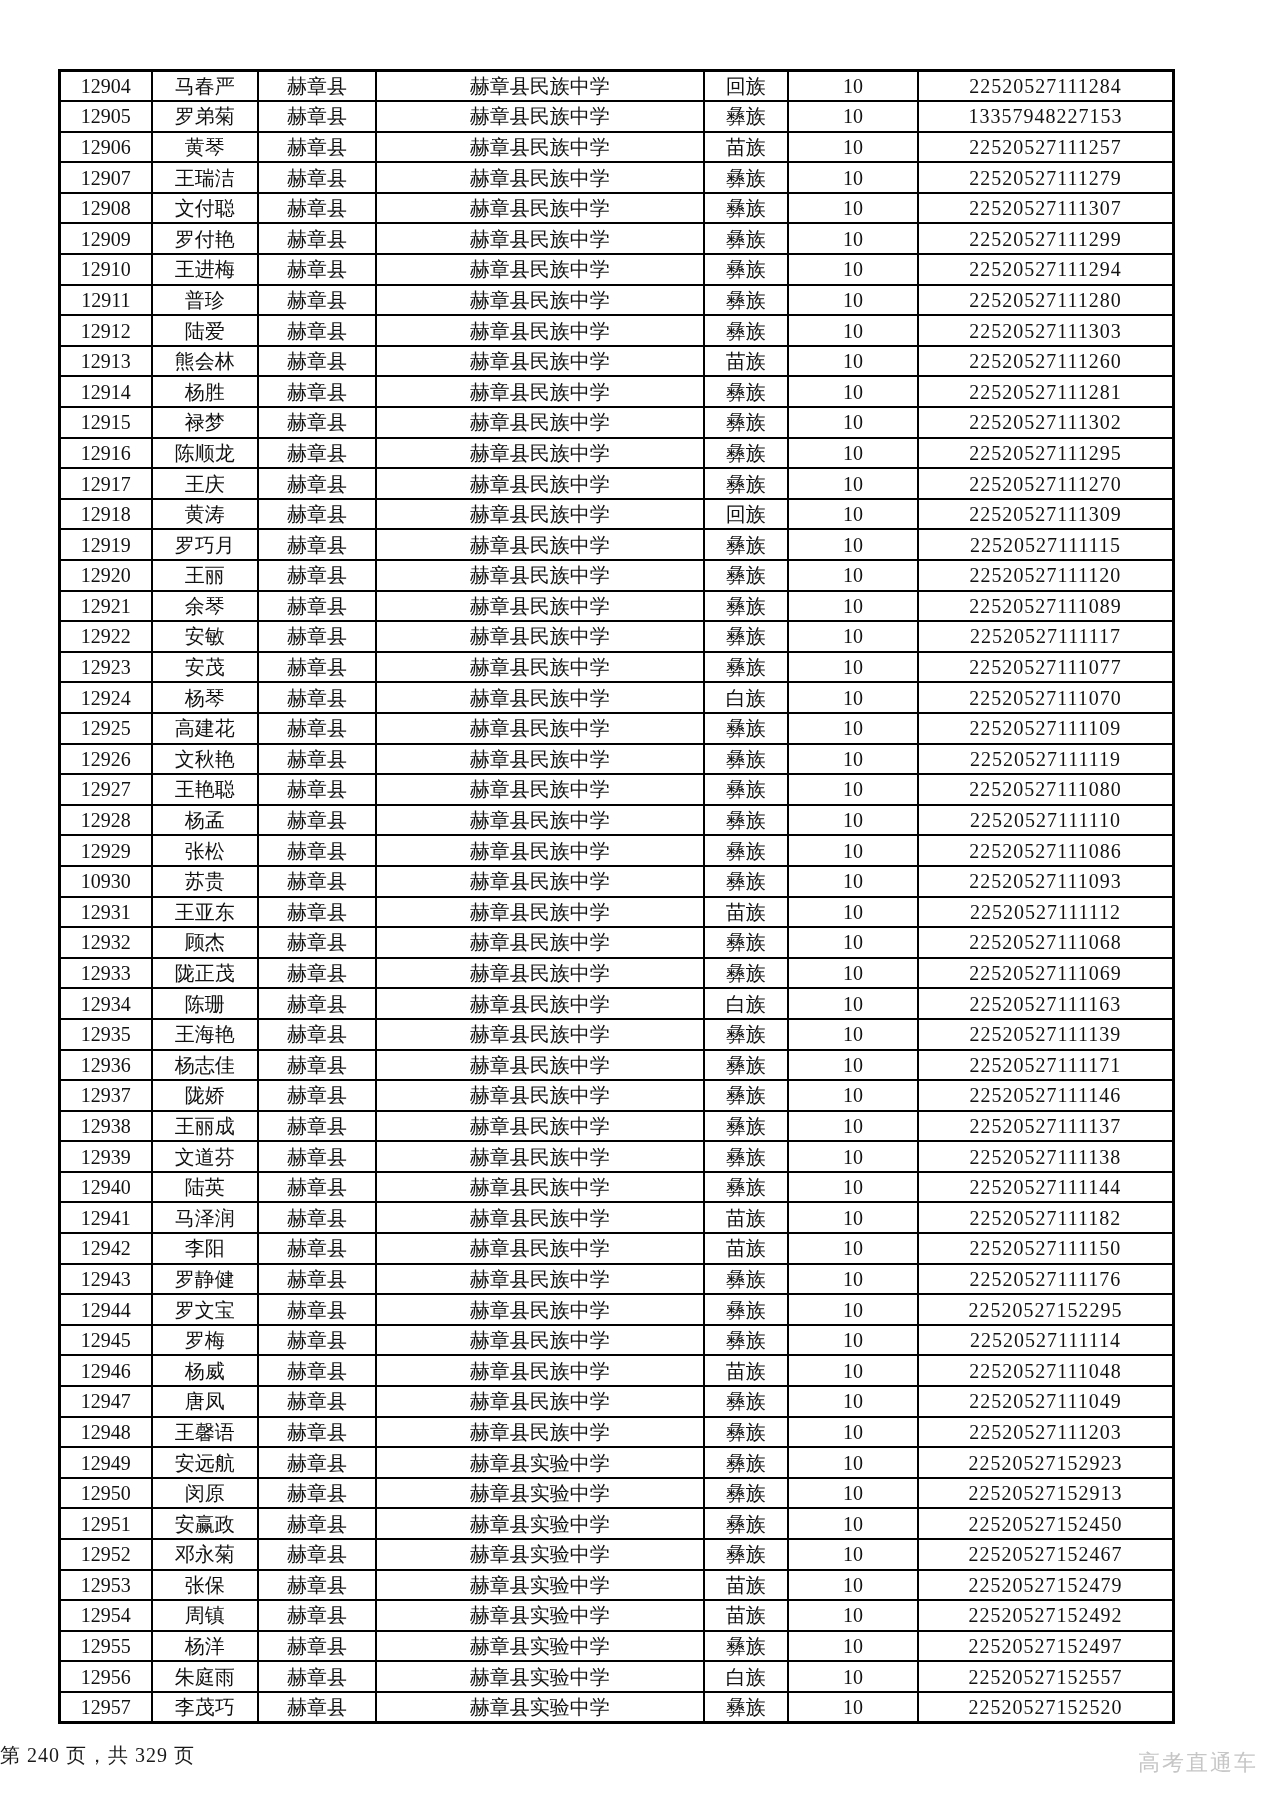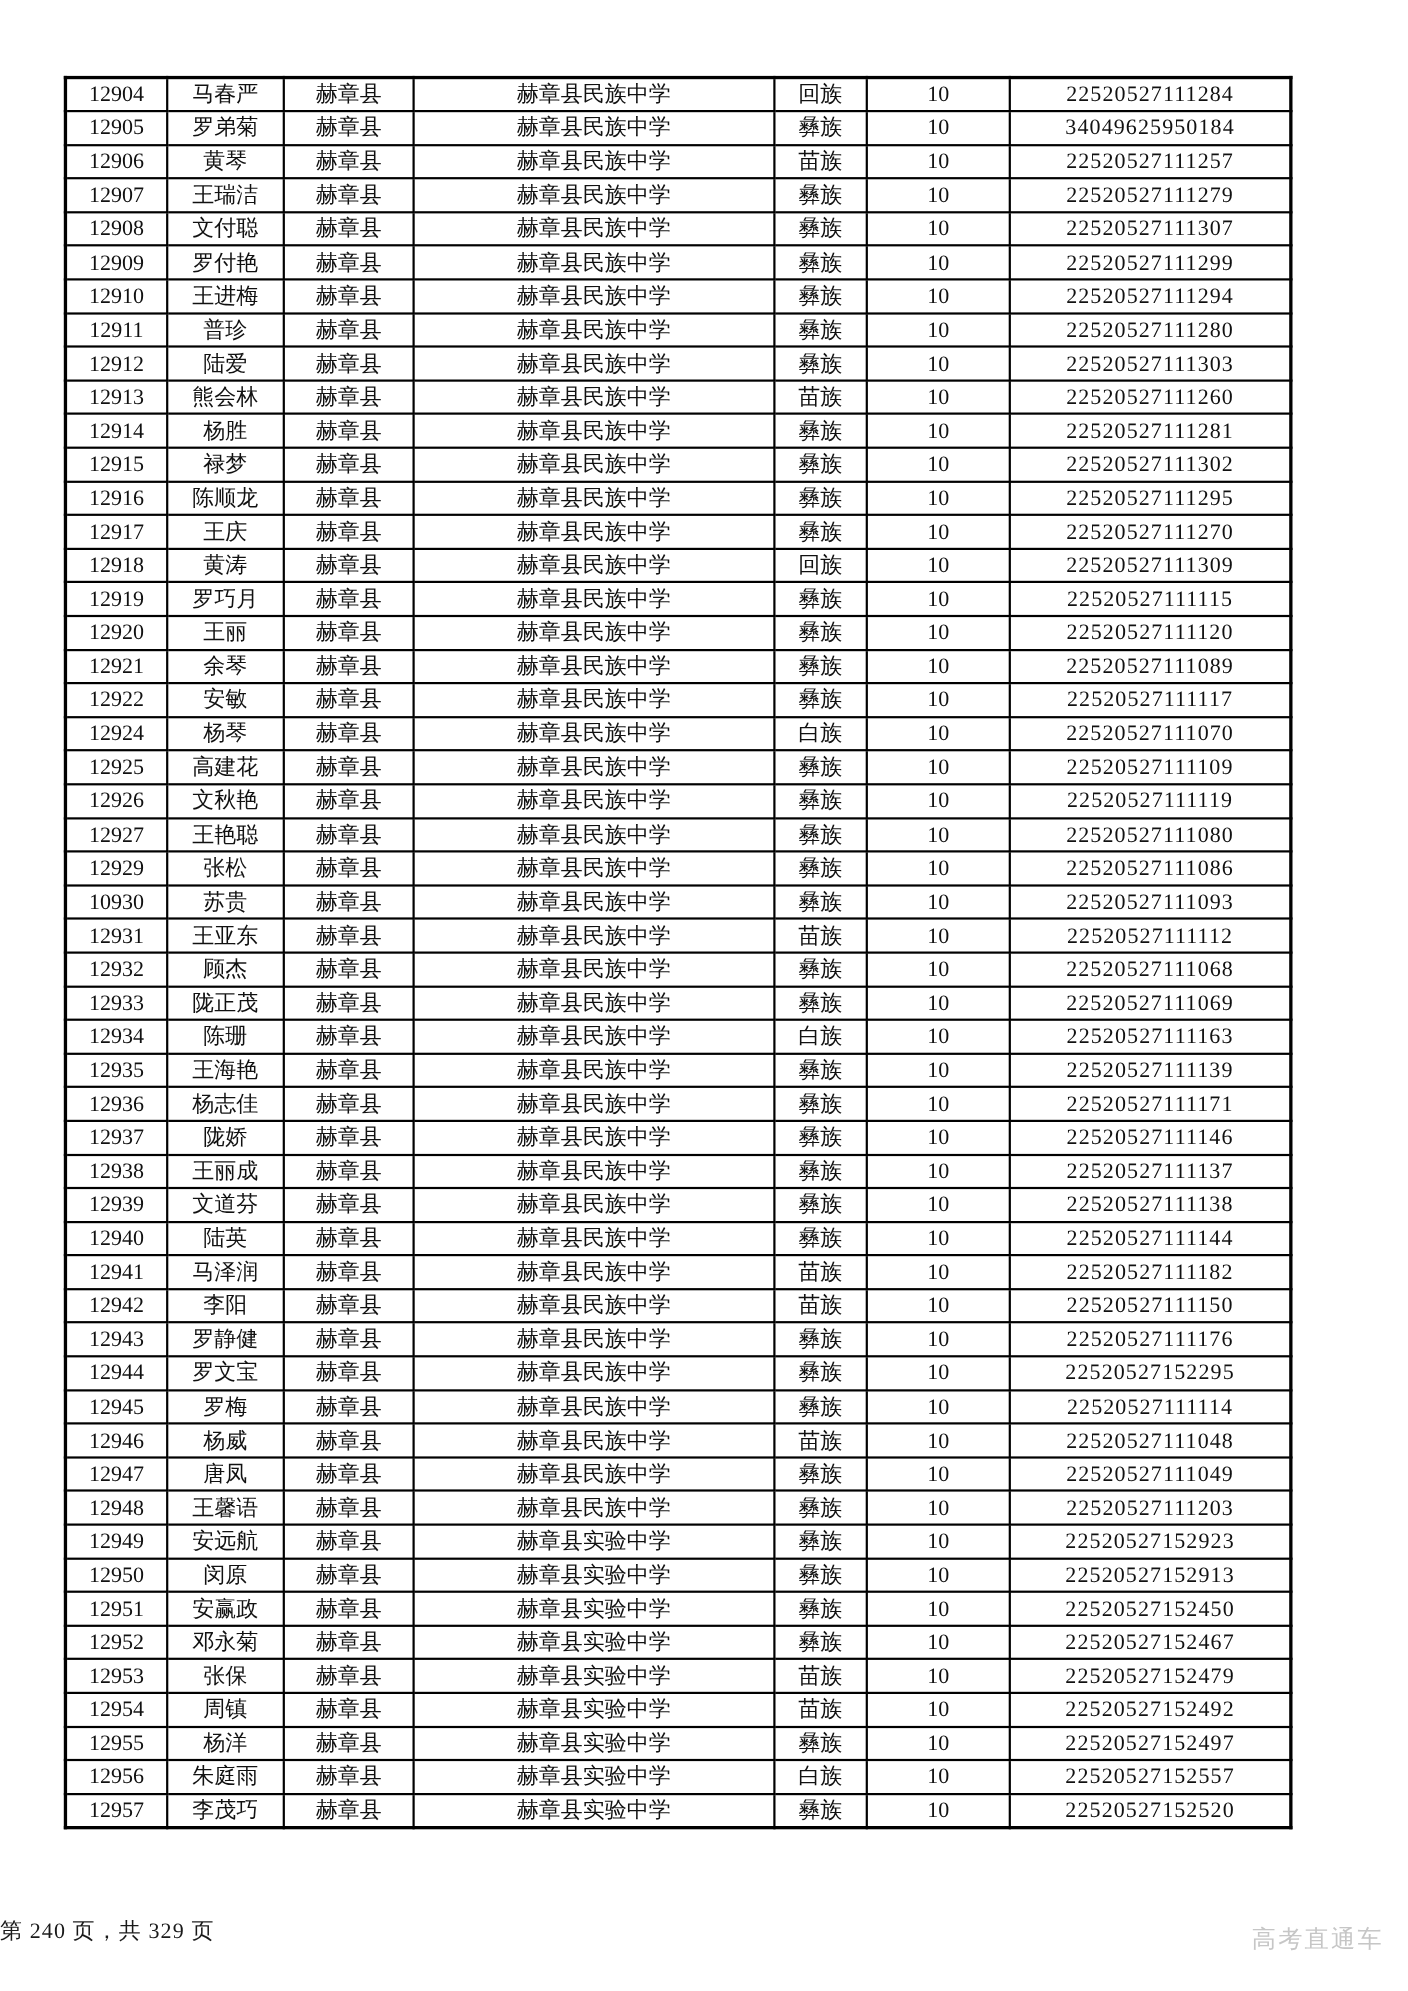--- a/index.html
+++ b/index.html
@@ -84,21 +84,21 @@
           <td class="cell-id">22520527111284</td>
         </tr>
 
         <tr>
           <td>12905</td>
           <td>罗弟菊</td>
           <td>赫章县</td>
           <td>赫章县民族中学</td>
           <td>彝族</td>
           <td>10</td>
-          <td class="cell-id">34049625950184</td>
+          <td class="cell-id">13357948227153</td>
         </tr>
 
         <tr>
           <td>12906</td>
           <td>黄琴</td>
           <td>赫章县</td>
           <td>赫章县民族中学</td>
           <td>苗族</td>
           <td>10</td>
           <td class="cell-id">22520527111257</td>
@@ -257,20 +257,29 @@
         <tr>
           <td>12922</td>
           <td>安敏</td>
           <td>赫章县</td>
           <td>赫章县民族中学</td>
           <td>彝族</td>
           <td>10</td>
           <td class="cell-id">22520527111117</td>
         </tr>
 
+        <tr>
+          <td>12923</td>
+          <td>安茂</td>
+          <td>赫章县</td>
+          <td>赫章县民族中学</td>
+          <td>彝族</td>
+          <td>10</td>
+          <td class="cell-id">22520527111077</td>
+        </tr>
 
         <tr>
           <td>12924</td>
           <td>杨琴</td>
           <td>赫章县</td>
           <td>赫章县民族中学</td>
           <td>白族</td>
           <td>10</td>
           <td class="cell-id">22520527111070</td>
         </tr>
@@ -298,20 +307,29 @@
         <tr>
           <td>12927</td>
           <td>王艳聪</td>
           <td>赫章县</td>
           <td>赫章县民族中学</td>
           <td>彝族</td>
           <td>10</td>
           <td class="cell-id">22520527111080</td>
         </tr>
 
+        <tr>
+          <td>12928</td>
+          <td>杨孟</td>
+          <td>赫章县</td>
+          <td>赫章县民族中学</td>
+          <td>彝族</td>
+          <td>10</td>
+          <td class="cell-id">22520527111110</td>
+        </tr>
 
         <tr>
           <td>12929</td>
           <td>张松</td>
           <td>赫章县</td>
           <td>赫章县民族中学</td>
           <td>彝族</td>
           <td>10</td>
           <td class="cell-id">22520527111086</td>
         </tr>

